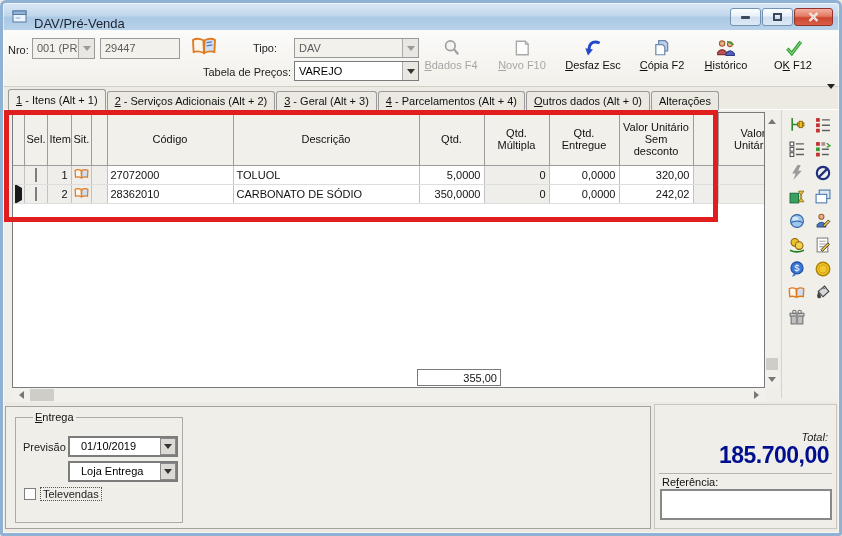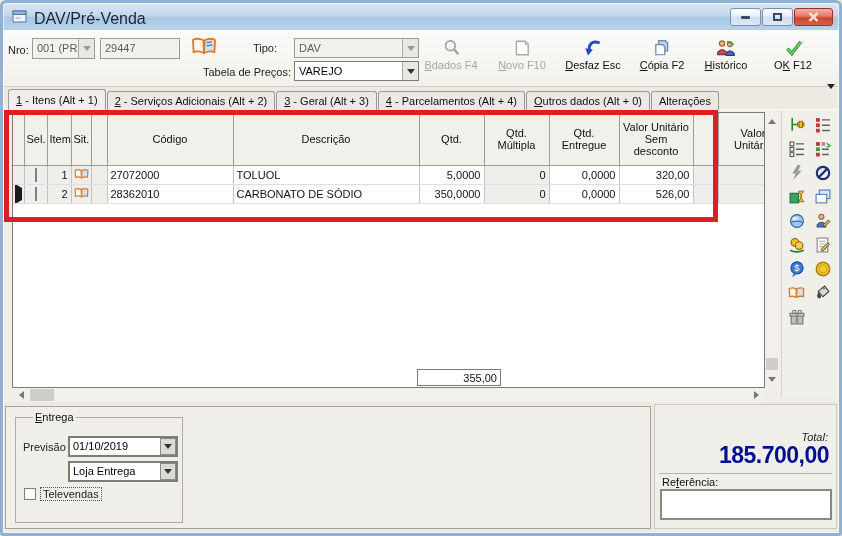--- a/index.html
+++ b/index.html
@@ -4,21 +4,21 @@
 <style>
   * { margin:0; padding:0; box-sizing:border-box; }
   body { background:#fff; font-family:"Liberation Sans","DejaVu Sans",sans-serif; font-size:11px; color:#111; }
   #window { position:relative; width:842px; height:536px; background:#eceae3; overflow:hidden; }
   .frame { position:absolute; inset:0; border:3px solid #8fb2d4; border-radius:6px 6px 3px 3px; pointer-events:none; z-index:50; box-shadow: inset 0 0 0 1px rgba(255,255,255,.55); }
 
   
   .titlebar { position:absolute; left:3px; top:3px; width:836px; height:27px;
     background:linear-gradient(#d9e7f5,#c3d8ec 45%,#aac8e4 55%,#b9d2ea); border-radius:4px 4px 0 0; }
   .titlebar .appicon { position:absolute; left:9px; top:6px; }
-  .titlebar .ttl { position:absolute; left:31px; top:7px; font-size:16px; color:#1c2430; }
+  .titlebar .ttl { position:absolute; left:31px; top:13px; font-size:13px; color:#1c2430; }
   .winbtns { position:absolute; right:6px; top:5px; display:flex; gap:1px; }
   .wbtn { width:31px; height:18px; border:1px solid #7391b0; border-radius:3px;
     background:linear-gradient(#fdfefe,#e8f0f8 45%,#cfdff0 50%,#dde9f5); display:flex; align-items:center; justify-content:center; }
   .wbtn.close { width:39px; border-color:#93312a; background:linear-gradient(#f4b0a0,#e37a62 45%,#cc4530 55%,#d96048); }
   .glyph-min { width:9px; height:3px; background:#3a4a5c; border-radius:1px; }
   .glyph-max { width:9px; height:8px; border:2px solid #3a4a5c; }
 
   
   .toolbar { position:absolute; left:3px; top:30px; width:836px; height:57px;
     background:linear-gradient(#fbfbfa,#f2f0ea); border-bottom:1px solid #d2cfc7; }
@@ -73,21 +73,21 @@
 
   
   .annotation { position:absolute; left:4px; top:110px; width:714px; height:112px; border:5px solid #e01e1e; z-index:40; pointer-events:none; }
 
   
   .bottompanel { position:absolute; left:5px; top:406px; width:646px; height:123px; background:#f0eee8; border:1px solid #a5a39c; }
   fieldset.entrega { position:absolute; left:9px; top:4px; width:168px; height:112px; border:1px solid #adaba4; }
   fieldset.entrega legend { margin-left:17px; padding:0 2px; }
   fieldset.entrega legend u { text-decoration:underline; }
   .ecombo { position:absolute; display:flex; border:2px solid #7c7c7c; background:#fff; height:21px; }
-  .ecombo .cval { flex:1; padding:2px 0 0 3px; color:#000; overflow:hidden; white-space:nowrap; }
+  .ecombo .cval { flex:1; padding:2px 0 0 11px; color:#000; overflow:hidden; white-space:nowrap; }
   .ecombo .cbtn { width:16px; background:#dcdad4; border:1px solid #8a8a8a; display:flex; align-items:center; justify-content:center; }
   .chklbl { outline:1px dotted #555; padding:0 2px; }
 
   .totalpanel { position:absolute; left:654px; top:404px; width:183px; height:125px; background:#f0eee8; border:1px solid #c9c7c0; }
   .total-cap { position:absolute; right:8px; top:26px; font-style:italic; color:#222; }
   .total-val { position:absolute; right:7px; top:37px; font-size:23px; font-weight:bold; color:#000f8f; letter-spacing:-0.5px; }
   .tp-sep { position:absolute; left:4px; right:4px; top:68px; border-top:1px solid #b6b4ae; }
   .ref-lbl { position:absolute; left:7px; top:71px; }
   .ref-lbl u { text-decoration:underline; }
   .ref-input { position:absolute; left:5px; top:84px; width:172px; height:31px; border:2px solid #888; background:#fff; font-family:inherit; font-size:11px; padding:2px 4px; }
@@ -274,21 +274,21 @@
             <path d="M1.5 3 Q5 1 9.5 3.2 L10 13 Q5.5 11 2 12.3 Z" fill="#fdf6ea" stroke="#e07a20" stroke-width="1.6"></path>
             <path d="M18.5 3 Q15 1 10.5 3.2 L10 13 Q14.5 11 18 12.3 Z" fill="#cfe0f5" stroke="#e07a20" stroke-width="1.6"></path>
           </svg>
         </td>
         <td></td>
         <td class="white">28362010</td>
         <td class="white">CARBONATO DE SÓDIO</td>
         <td class="num white">350,0000</td>
         <td class="num">0</td>
         <td class="num white">0,0000</td>
-        <td class="num white">526,00</td>
+        <td class="num white">242,02</td>
         <td></td>
         <td></td>
       </tr>
     </tbody>
       </table>
   </div>
 
   <div class="qtd-total">355,00</div>
 
   <div class="vsb">

